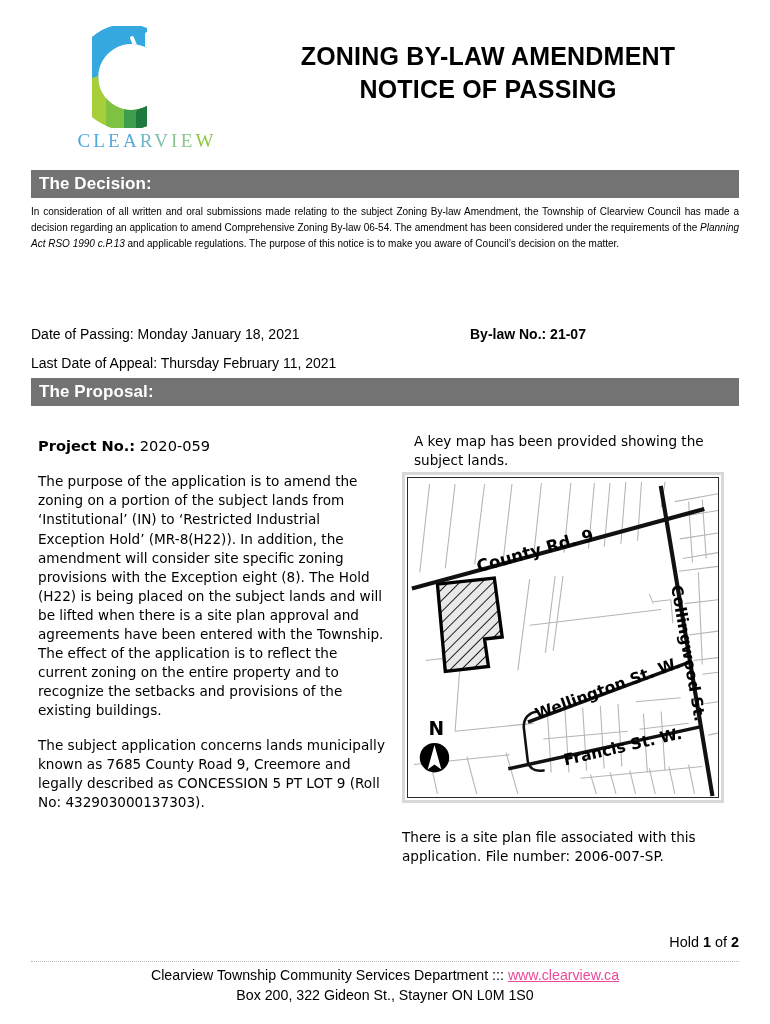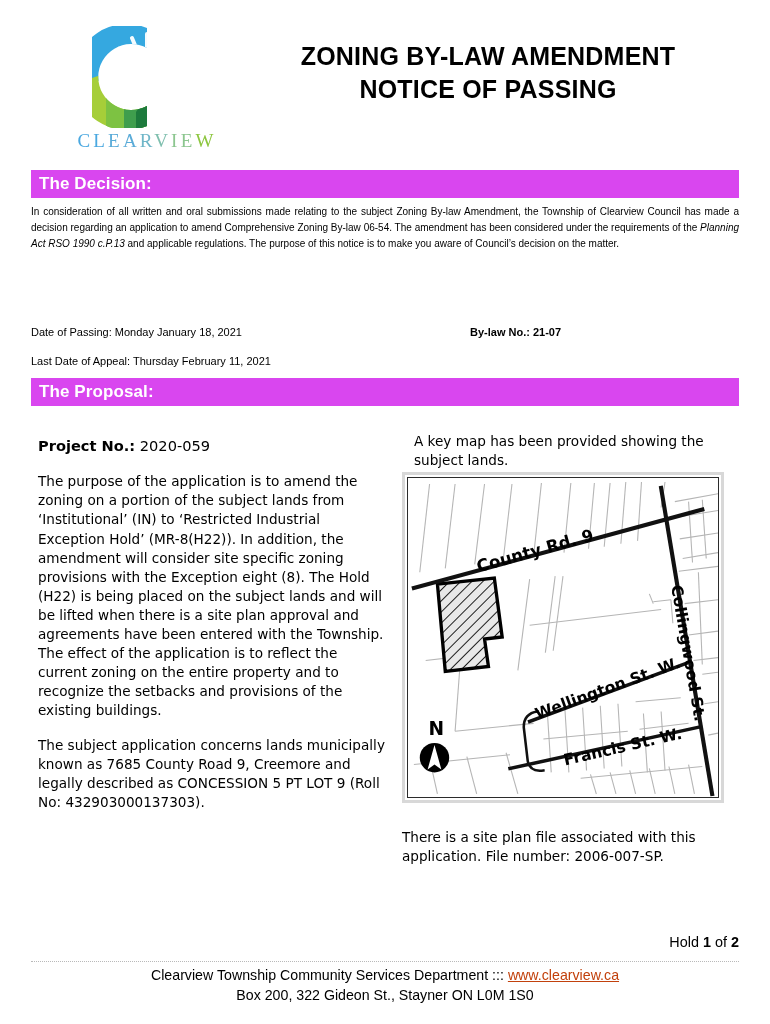--- a/index.html
+++ b/index.html
@@ -72,21 +72,21 @@
     letter-spacing: 0.2px;
   }
   .doc-title .ln { display: block; }
 
   
   .bar {
     position: absolute;
     left: 31px;
     width: 708px;
     height: 28px;
-    background: #d946ef;
+    background: #737373;
     color: #ffffff;
     font-size: 17px;
     font-weight: bold;
     line-height: 28px;
     padding-left: 8px;
     box-sizing: border-box;
     letter-spacing: 0.1px;
   }
   #bar-decision { top: 170px; }
   #bar-proposal { top: 378px; }
@@ -101,21 +101,21 @@
     line-height: 1.62;
     text-align: justify;
     text-justify: inter-word;
   }
   .decision-body i { font-style: italic; }
 
   .date-row {
     position: absolute;
     left: 31px;
     width: 708px;
-    font-size: 11px;
+    font-size: 14px;
     line-height: 1.2;
   }
   #date-passing { top: 326px; }
   #date-appeal  { top: 355px; }
   .bylaw-no {
     position: absolute;
     left: 439px;
     top: 0;
     font-weight: bold;
     white-space: nowrap;
@@ -199,21 +199,21 @@
   .footer-text {
     position: absolute;
     left: 31px;
     top: 966px;
     width: 708px;
     text-align: center;
     font-size: 14.2px;
     line-height: 1.40;
   }
   .footer-text .link {
-    color: #c2410c;
+    color: #ec4899;
     text-decoration: underline;
   }
 </style>
 </head>
 <body>
 
 <div class="page">
 
   <div class="header">
 

